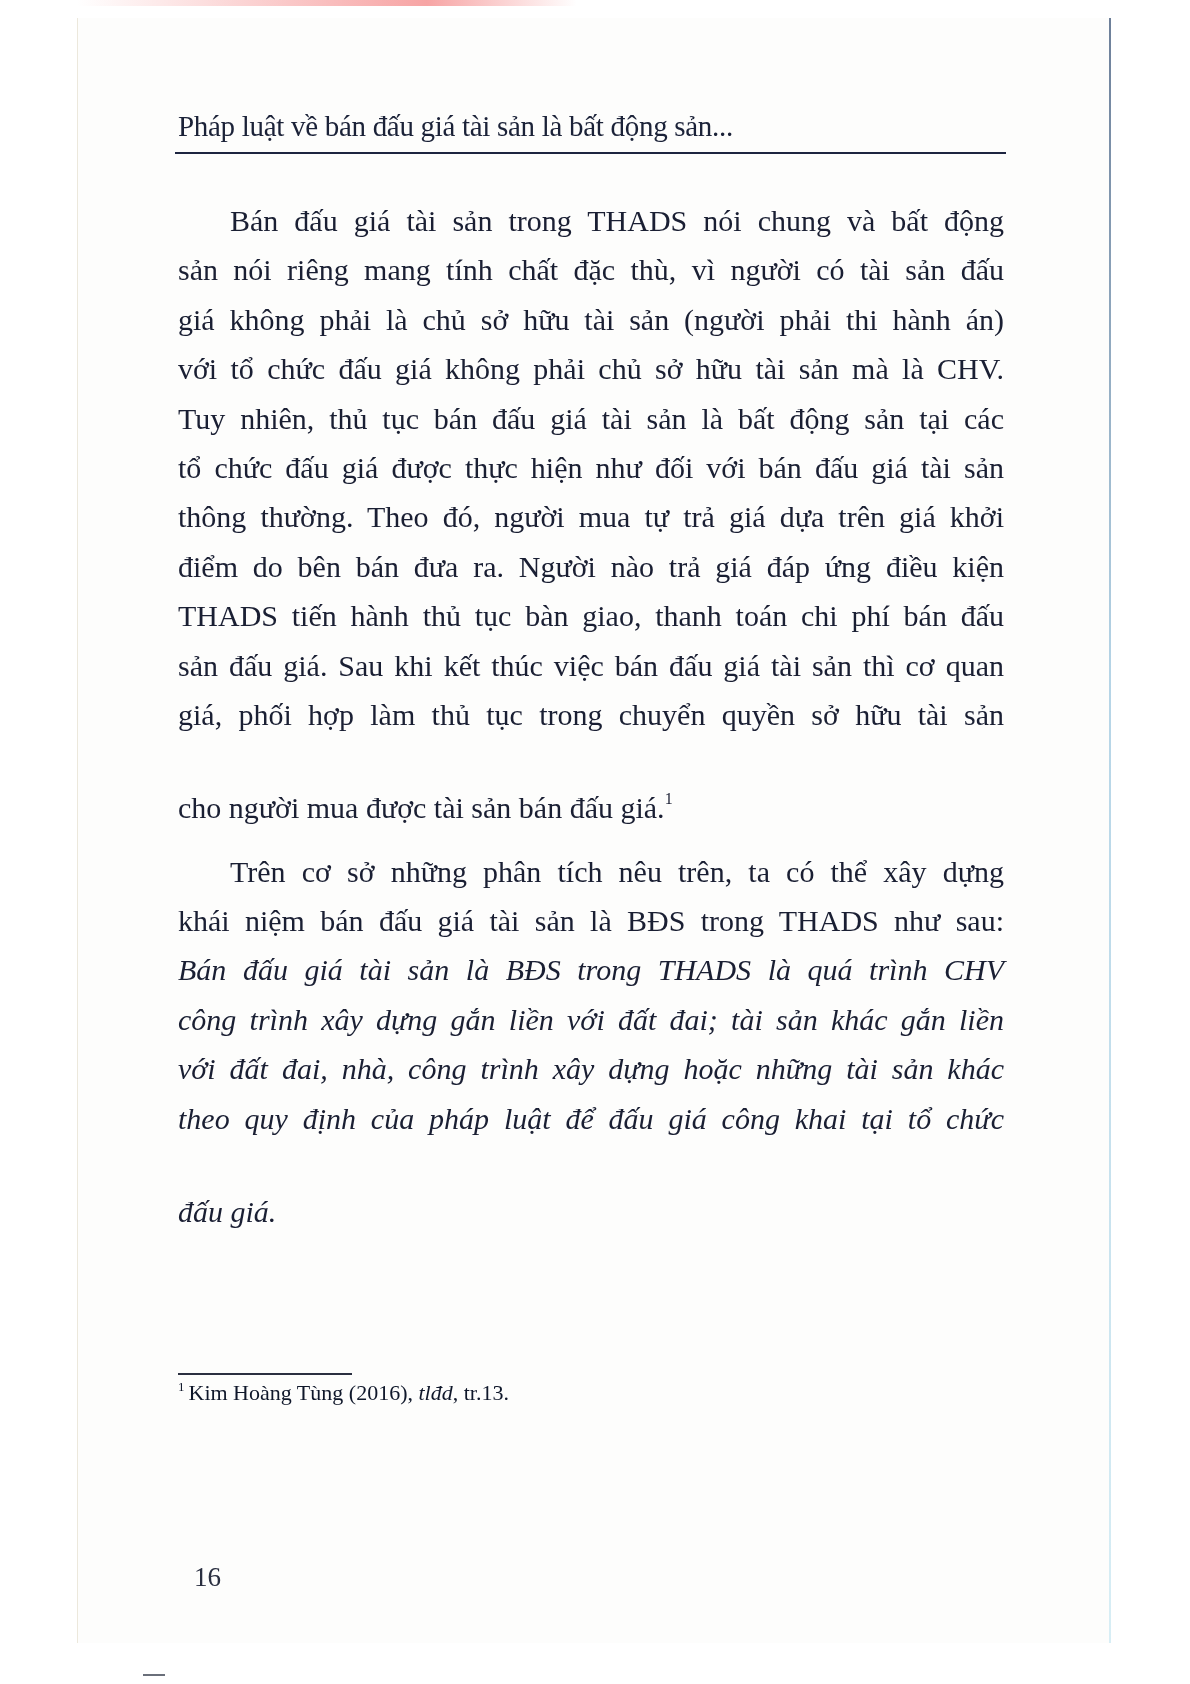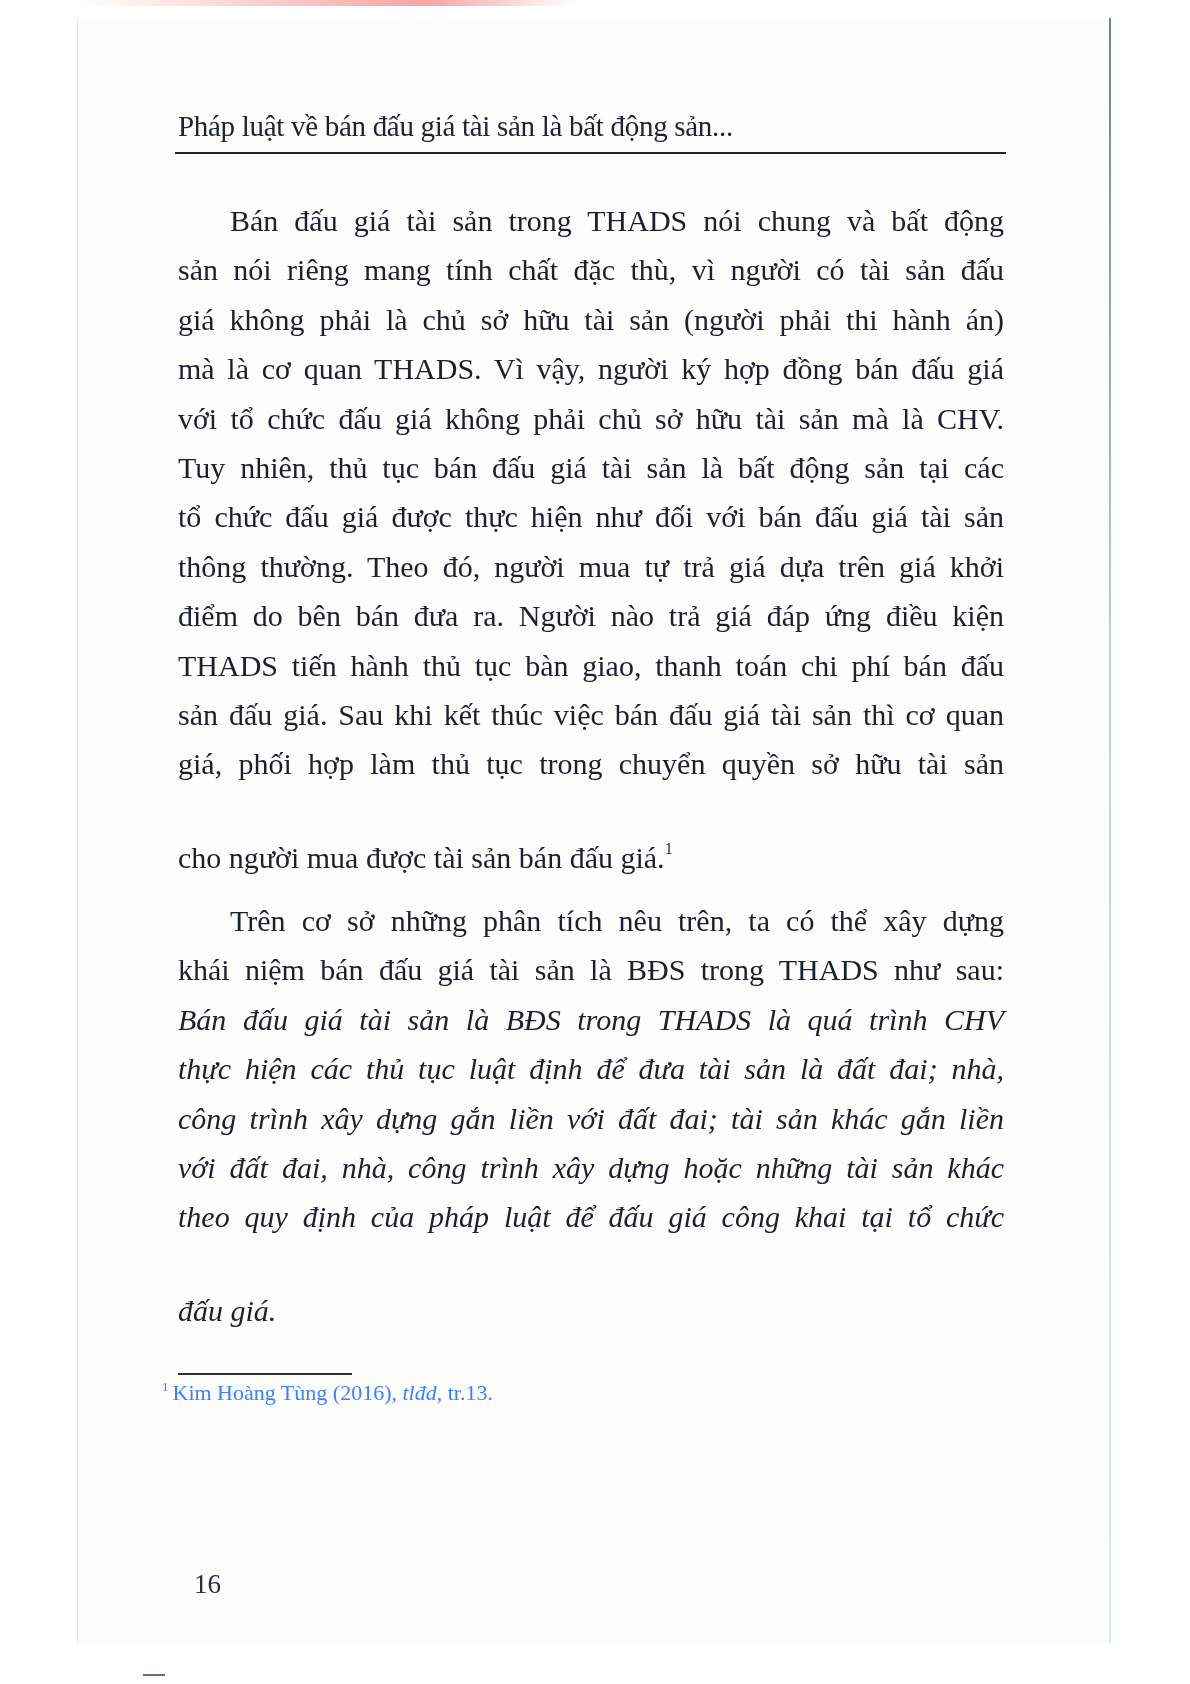--- a/index.html
+++ b/index.html
@@ -96,42 +96,41 @@
   .footnote-rule {
     position: absolute;
     left: 178px;
     top: 1373px;
     width: 174px;
     height: 2px;
     background: #2a2f40;
   }
   .footnote {
     position: absolute;
-    left: 162px;
+    left: 178px;
     top: 1380px;
     font-size: 22px;
-    color: #3b82f6;
+    color: #0f172a;
     white-space: nowrap;
   }
   .footnote sup {
     font-size: 13px;
     vertical-align: 9px;
     line-height: 0;
     margin-right: 4px;
   }
   .footnote .it {
     font-style: italic;
   }
   .page-number {
     position: absolute;
     left: 194px;
     top: 1562px;
     font-size: 27px;
     color: #2a2f40;
-    margin-top: 7px;
   }
   .scan-mark {
     position: absolute;
     left: 143px;
     top: 1674px;
     width: 22px;
     height: 2px;
     background: #6a6f7a;
   }
 </style>
@@ -143,37 +142,35 @@
 <div class="top-tint"></div>
 
 <div class="running-head">Pháp luật về bán đấu giá tài sản là bất động sản...</div>
 <div class="head-rule"></div>
 
 <div class="body-text">
 
   <span class="line indent">Bán đấu giá tài sản trong THADS nói chung và bất động</span>
   <span class="line">sản nói riêng mang tính chất đặc thù, vì người có tài sản đấu</span>
   <span class="line">giá không phải là chủ sở hữu tài sản (người phải thi hành án)</span>
-  <span class="line">mà là cơ quan THADS. Vì vậy, người ký hợp đồng bán đấu giá</span>
   <span class="line">với tổ chức đấu giá không phải chủ sở hữu tài sản mà là CHV.</span>
   <span class="line">Tuy nhiên, thủ tục bán đấu giá tài sản là bất động sản tại các</span>
   <span class="line">tổ chức đấu giá được thực hiện như đối với bán đấu giá tài sản</span>
   <span class="line">thông thường. Theo đó, người mua tự trả giá dựa trên giá khởi</span>
   <span class="line">điểm do bên bán đưa ra. Người nào trả giá đáp ứng điều kiện</span>
   <span class="line">THADS tiến hành thủ tục bàn giao, thanh toán chi phí bán đấu</span>
   <span class="line">sản đấu giá. Sau khi kết thúc việc bán đấu giá tài sản thì cơ quan</span>
   <span class="line">giá, phối hợp làm thủ tục trong chuyển quyền sở hữu tài sản</span>
   <span class="line last"><span>cho người mua được tài sản bán đấu giá.</span><sup class="fn-ref">1</sup></span>
 
   <span class="para-gap"></span>
 
   <span class="line indent">Trên cơ sở những phân tích nêu trên, ta có thể xây dựng</span>
   <span class="line">khái niệm bán đấu giá tài sản là BĐS trong THADS như sau:</span>
   <span class="line italic">Bán đấu giá tài sản là BĐS trong THADS là quá trình CHV</span>
-  <span class="line italic">thực hiện các thủ tục luật định để đưa tài sản là đất đai; nhà,</span>
   <span class="line italic">công trình xây dựng gắn liền với đất đai; tài sản khác gắn liền</span>
   <span class="line italic">với đất đai, nhà, công trình xây dựng hoặc những tài sản khác</span>
   <span class="line italic">theo quy định của pháp luật để đấu giá công khai tại tổ chức</span>
   <span class="line italic last">đấu giá.</span>
 </div>
 
 <div class="footnote-rule"></div>
 <div class="footnote">
   <sup>1</sup><span>Kim Hoàng Tùng (2016), </span><span class="it">tlđd</span><span>, tr.13.</span>
 </div>

